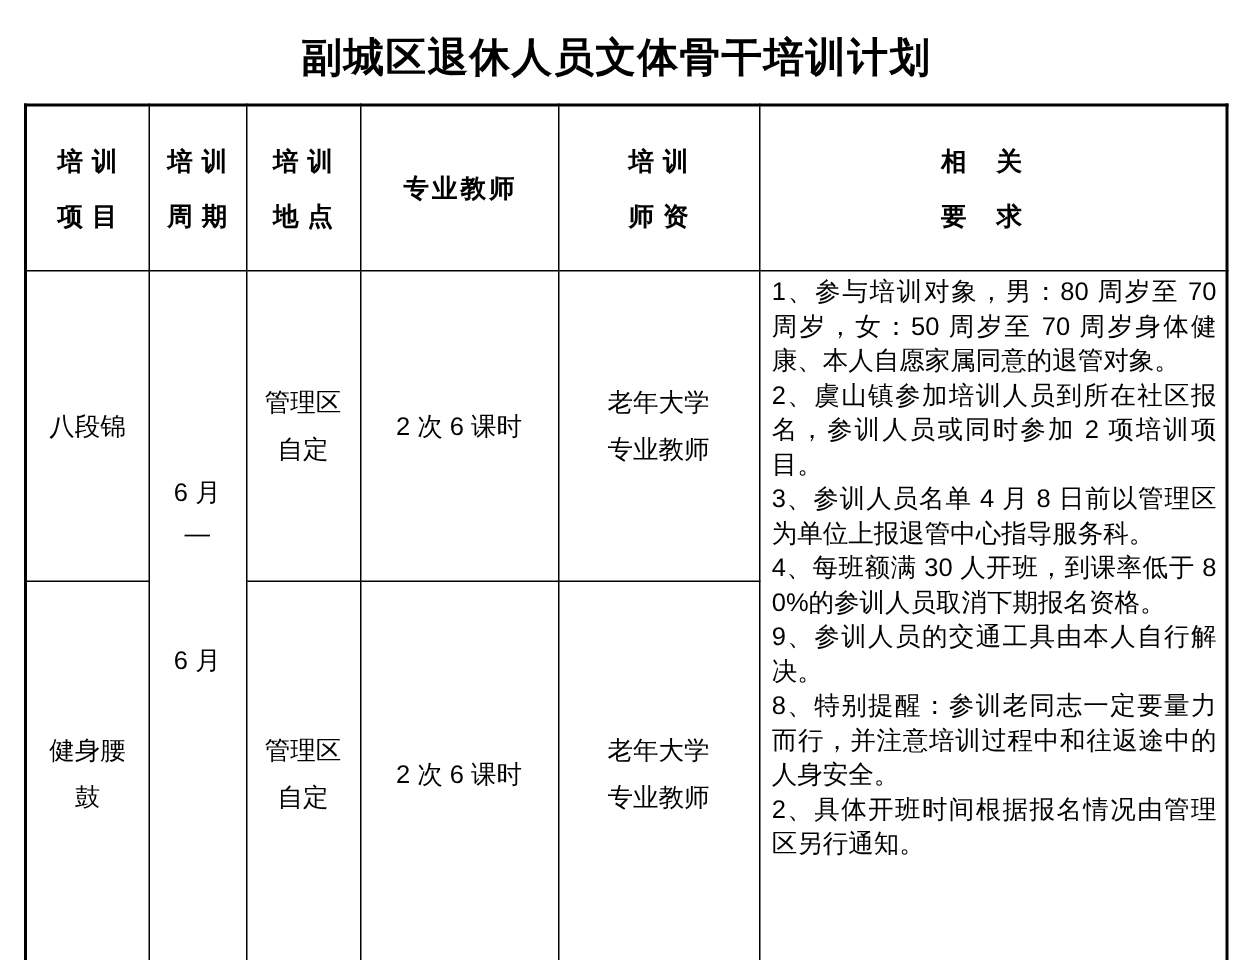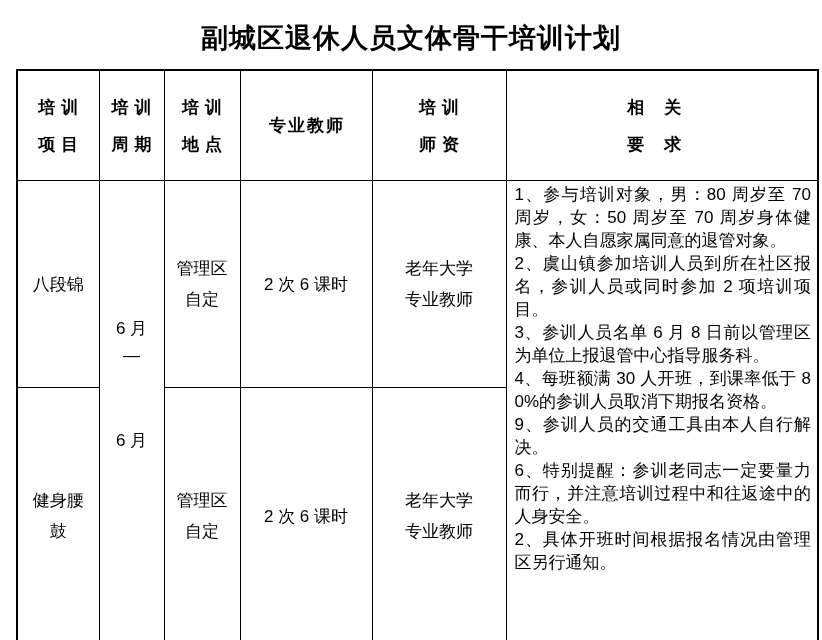--- a/index.html
+++ b/index.html
@@ -126,24 +126,24 @@
       <div class="body-line">2 次 6 课时</div>
     </td>
     <td>
       <div class="body-line">老年大学</div>
       <div class="body-line">专业教师</div>
     </td>
     <td class="req-cell" rowspan="2">
       <div class="req-box">
         <div class="req-item">1、参与培训对象，男：80 周岁至 70 周岁，女：50 周岁至 70 周岁身体健康、本人自愿家属同意的退管对象。</div>
         <div class="req-item">2、虞山镇参加培训人员到所在社区报名，参训人员或同时参加 2 项培训项目。</div>
-        <div class="req-item">3、参训人员名单 6 月 8 日前以管理区为单位上报退管中心指导服务科。</div>
+        <div class="req-item">3、参训人员名单 4 月 8 日前以管理区为单位上报退管中心指导服务科。</div>
         <div class="req-item req-bold">4、每班额满 30 人开班，到课率低于 80%的参训人员取消下期报名资格。</div>
         <div class="req-item">9、参训人员的交通工具由本人自行解决。</div>
-        <div class="req-item">6、特别提醒：参训老同志一定要量力而行，并注意培训过程中和往返途中的人身安全。</div>
+        <div class="req-item">8、特别提醒：参训老同志一定要量力而行，并注意培训过程中和往返途中的人身安全。</div>
         <div class="req-item">2、具体开班时间根据报名情况由管理区另行通知。</div>
       </div>
     </td>
   </tr>
 
   <tr class="body-row-2">
     <td>
       <div class="body-line">健身腰</div>
       <div class="body-line">鼓</div>
     </td>

